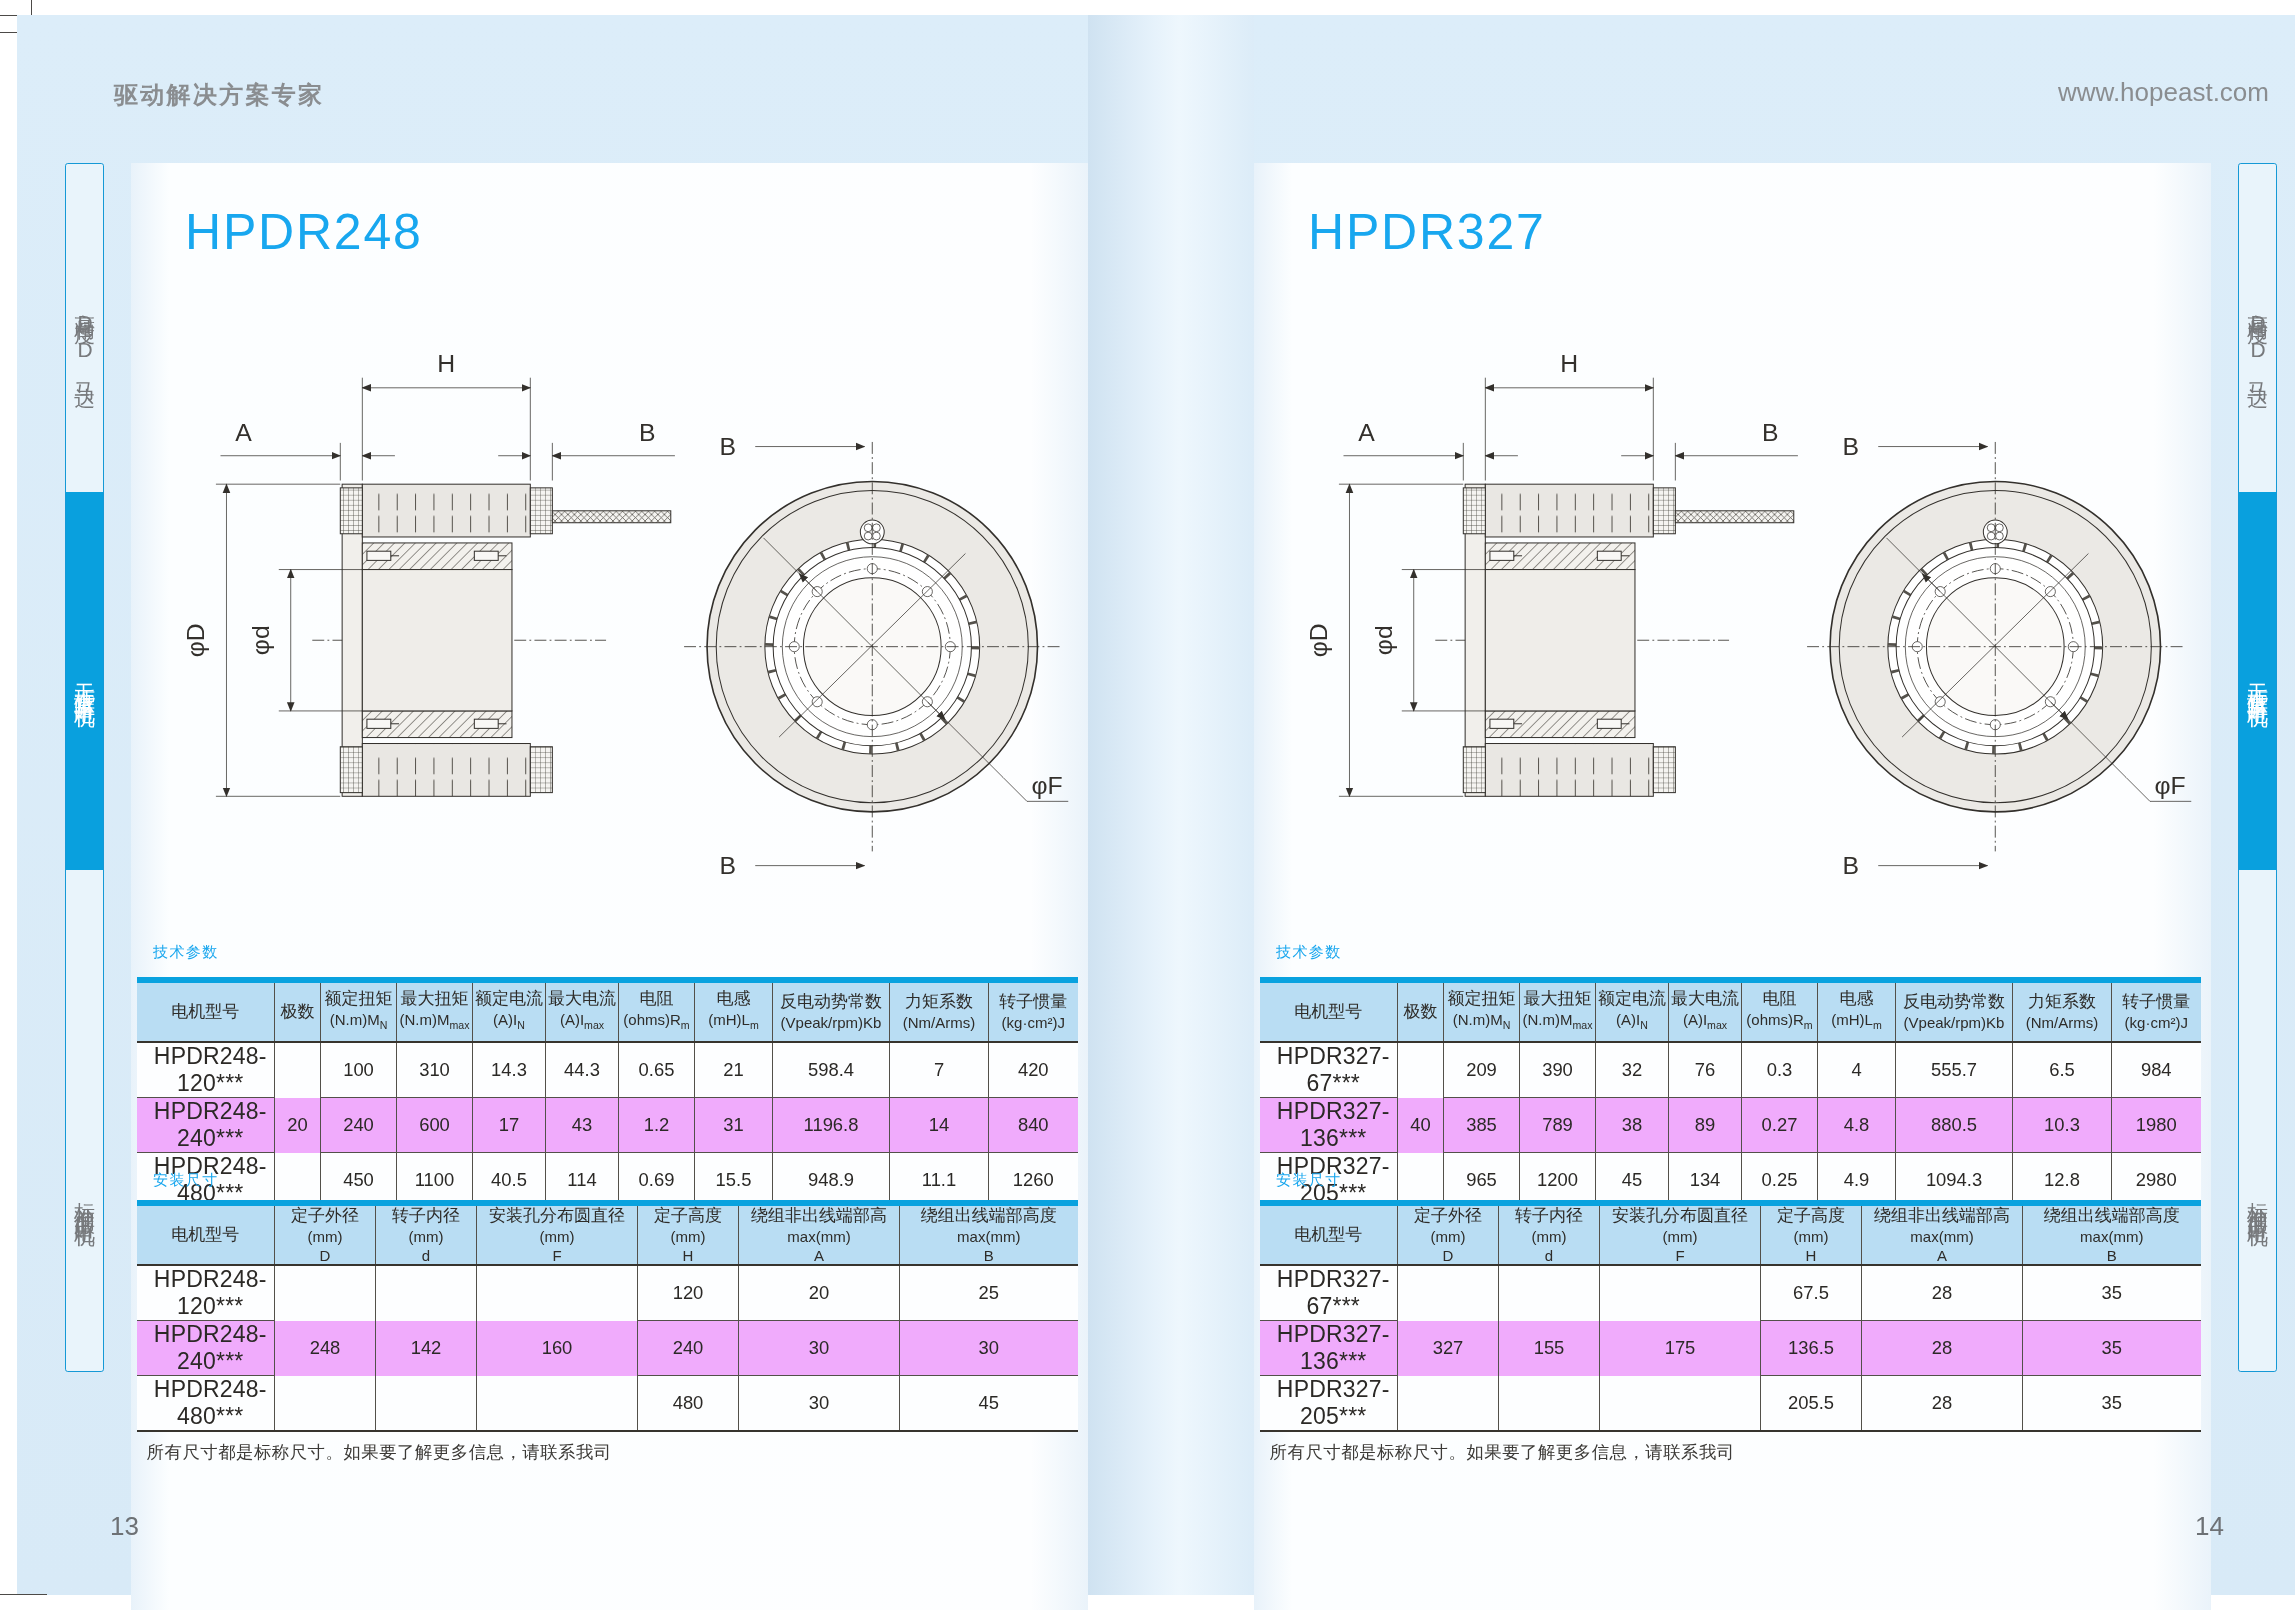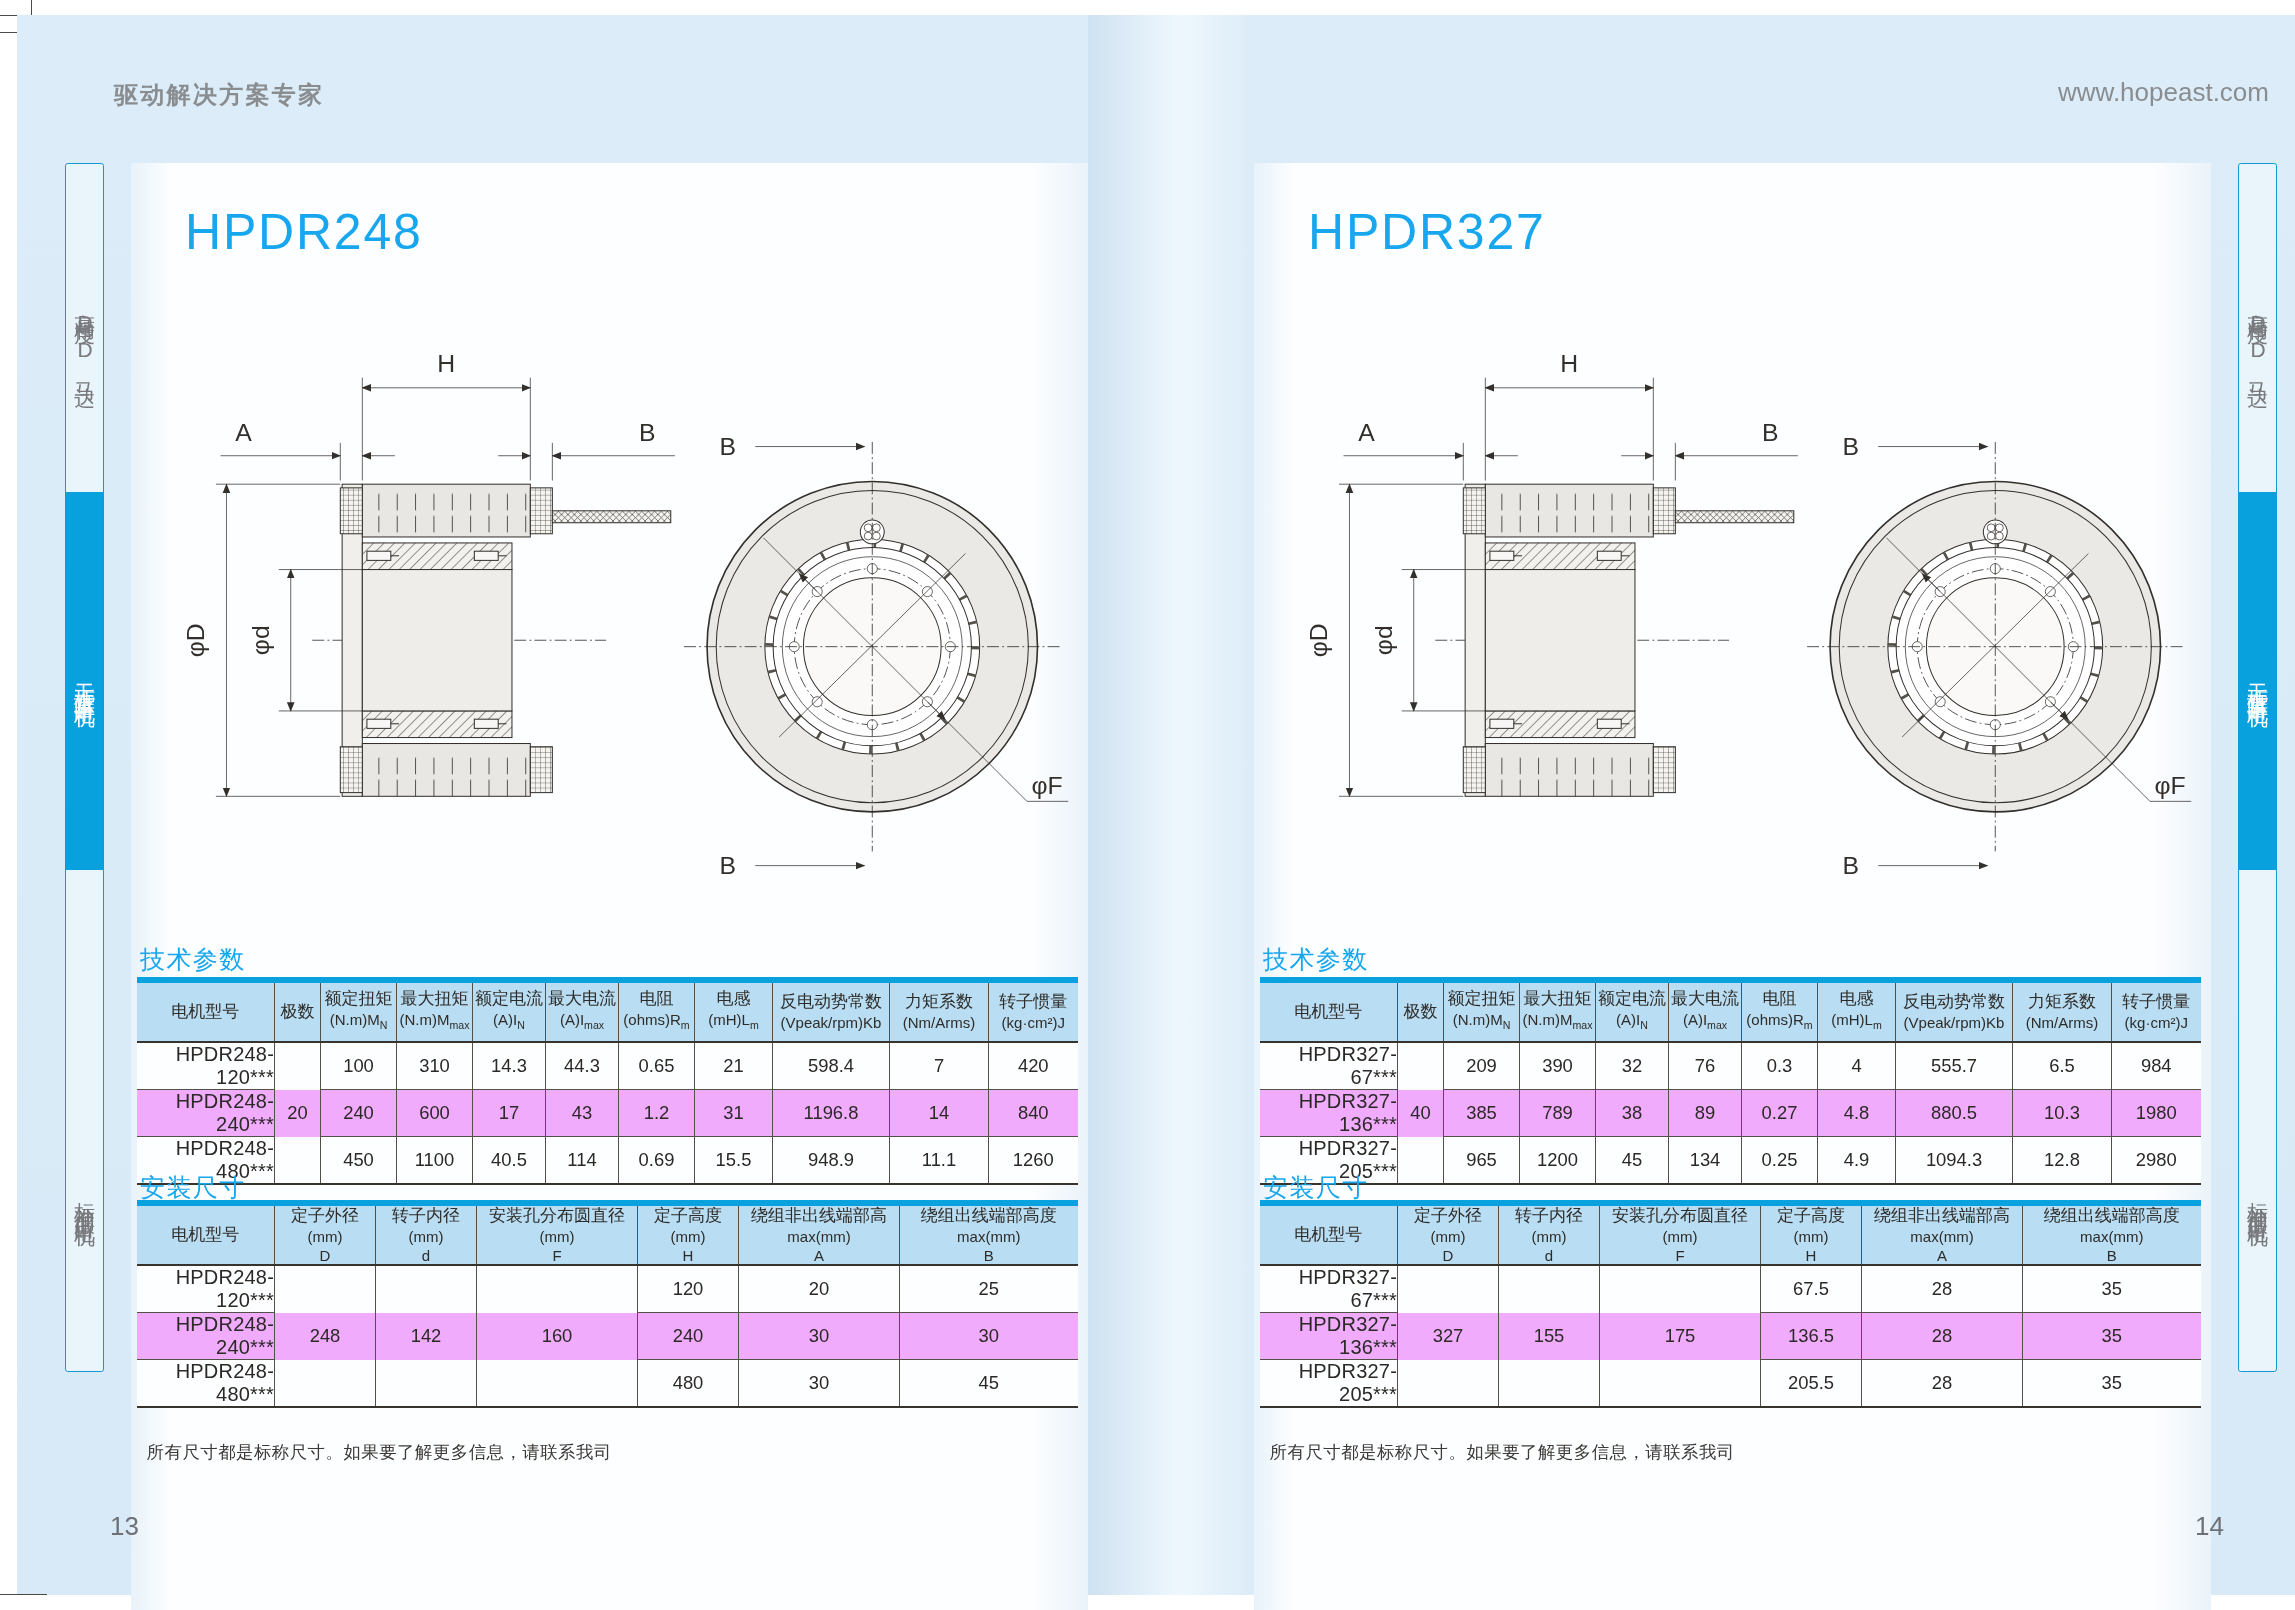--- a/index.html
+++ b/index.html
@@ -31,42 +31,42 @@
   .seg-2 .vtxt{color:#ffffff;}
   .seg-3 .vtxt{margin-top:316px;}
 
   
   .page{position:absolute;top:163px;width:957px;height:1492px;
     background:linear-gradient(90deg,#e8f2fa 0%,#fcfeff 4%,#fdfeff 94%,#eaf3fa 100%);}
   #page-left{left:131px;} #page-right{left:1254px;}
   .title{position:absolute;left:54px;top:40px;font-size:50px;font-weight:300;letter-spacing:1.8px;color:#18a7ef;}
   .drawing{position:absolute;left:0;top:165px;width:957px;height:574px;}
   .drawing svg{width:100%;height:100%;display:block;}
-  .seclabel{position:absolute;left:9px;font-size:25px;letter-spacing:1.4px;color:#18a6ee;}
+  .seclabel{position:absolute;left:22px;font-size:15px;letter-spacing:1.4px;color:#18a6ee;}
   .seclabel.tech{top:780px;} .seclabel.mount{top:1008px;}
   .tblwrap{position:absolute;left:5.5px;width:940px;}
   .tblwrap.tech{top:814px;} .tblwrap.mount{top:1037px;}
   .footnote{position:absolute;left:15.6px;top:1277px;font-size:17.4px;color:#3c3a37;letter-spacing:0.5px;}
   .pn{position:absolute;top:1511px;font-size:26px;color:#6d7175;}
   #pn-left{left:110px;} #pn-right{left:2195px;}
 
   
   table{border-collapse:collapse;table-layout:fixed;width:940px;background:#fdfeff;
     border-top:6.4px solid #09a2df;border-bottom:2.3px solid #37342e;}
   th,td{border-left:0.9px solid #53504a;padding:0;vertical-align:middle;}
   th:first-child,td:first-child{border-left:none;}
   thead th{background:#b9ddf3;border-bottom:2.3px solid #37342e;font-weight:400;text-align:center;}
   .tech thead th{height:58px;} .mount thead th{height:49px;}
   th .h1{font-size:17px;line-height:20px;color:#2e2c29;}
   th .h2{font-size:15px;line-height:17.4px;color:#2e2c29;margin-top:1.8px;}
   th sub{font-size:10.6px;}
   tbody td{border-top:0.9px solid #53504a;height:33px;text-align:center;font-size:18.4px;color:#2b2926;}
   tbody tr:first-child td{border-top:none;}
   tbody tr:nth-child(2){background:#f0abfc;}
-  td.model{text-align:right;padding-left:10px;font-size:20px;letter-spacing:0.2px;}
+  td.model{text-align:center;padding-left:10px;font-size:23px;letter-spacing:0.2px;}
   td.poles,td.mg{border-top:none !important;}
 
   
   .dwg .g0 *{stroke:#33302c;stroke-width:2.2;}
   .dwg .g0 .cl{stroke-dasharray:26 7 4 7;stroke-width:1.8;}
   .dwg .g0 .thin{stroke-width:1.6;}
   .dwg .g0 .tick{stroke-dasharray:6 53;stroke-width:18;stroke:#55524c;}
   .dwg .g0 .bold{stroke-width:3.5;}
   .dwg .g0 text{stroke:none;fill:#33302c;font-size:54px;font-family:"Liberation Sans","DejaVu Sans",sans-serif;}
 </style>

